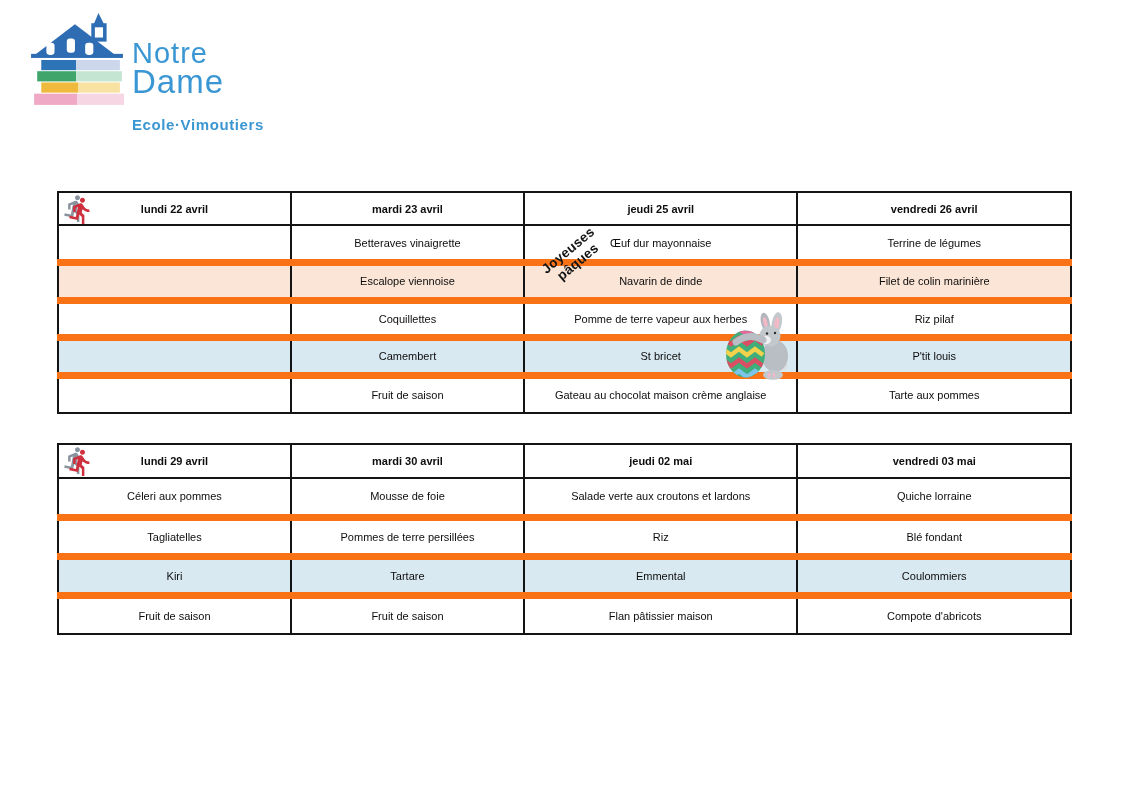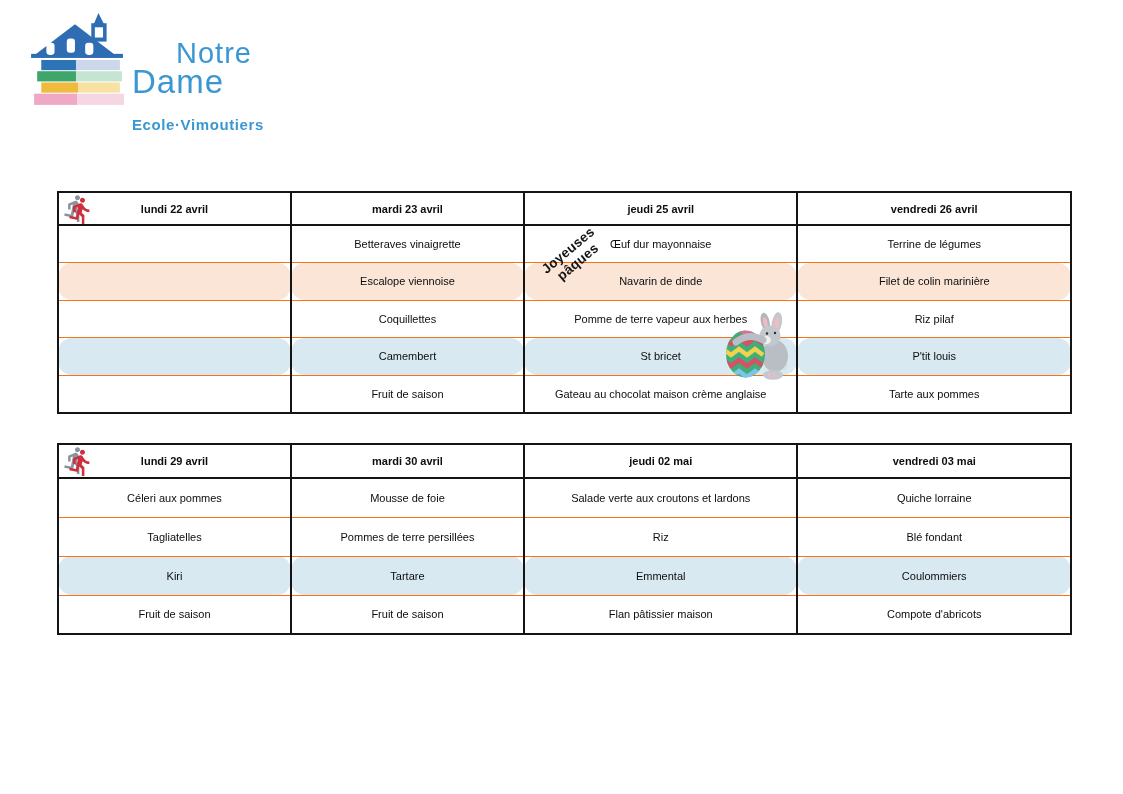--- a/index.html
+++ b/index.html
@@ -3,35 +3,35 @@
 <meta charset="utf-8">
 <style>
   * { margin:0; padding:0; box-sizing:border-box; }
   html,body { width:1123px; height:794px; background:#fff; font-family:"Liberation Sans", sans-serif; }
   .page { position:relative; width:1123px; height:794px; background:#fff; overflow:hidden; }
 
   
   .logo { position:absolute; left:28px; top:12px; display:flex; align-items:flex-start; }
   .logo-house { width:98px; height:98px; }
   .logo-text { margin-left:6px; padding-top:30px; color:var(--logo-blue); }
-  .logo-line1 { font-size:29px; line-height:.82; letter-spacing:1px;margin-left:44px; }
+  .logo-line1 { font-size:29px; line-height:.82; letter-spacing:1px; }
   .logo-line2 { font-size:33px; line-height:.95; letter-spacing:1px; }
   .logo-sub   { font-size:15px; font-weight:bold; letter-spacing:.6px; margin-top:19px; }
 
   
   .menu-table { position:absolute; left:57px; width:1015px; }
   .table-0 { top:191px; }
   .table-1 { top:443px; }
   .menu-table table { width:100%; border-collapse:collapse; table-layout:fixed;
                       border:2.5px solid #141414; background:#fff; }
   .menu-table th, .menu-table td { text-align:center; vertical-align:middle;
-                      font-size:11px; color:#0d0d0d; padding:0 8px; overflow:hidden;border-radius:14px; }
+                      font-size:11px; color:#0d0d0d; padding:0 8px; overflow:hidden; }
   .menu-table th { font-weight:bold; border-bottom:2.5px solid #141414; }
   .menu-table th:not(:last-child), .menu-table td:not(:last-child) { border-right:2px solid #141414; }
-  .menu-table td { border-bottom:1px solid #f97316; }
+  .menu-table td { border-bottom:7px solid #f97316; }
   .menu-table tr:last-child td { border-bottom:none; }
   .table-0 th { height:33px; }  .table-0 td { height:37.5px; }
   .table-1 th { height:34px; }  .table-1 td { height:39px; }
   .row-peach td { background:var(--peach); }
   .row-blue  td { background:var(--blue); }
   .runner { position:absolute; left:5px; top:3px; width:36px; height:30px; z-index:2; }
 
   
   .easter { position:absolute; left:527px; top:241px; width:92px; transform:rotate(-40deg);
             font-size:13.5px; font-weight:bold; letter-spacing:.3px; text-align:center;

